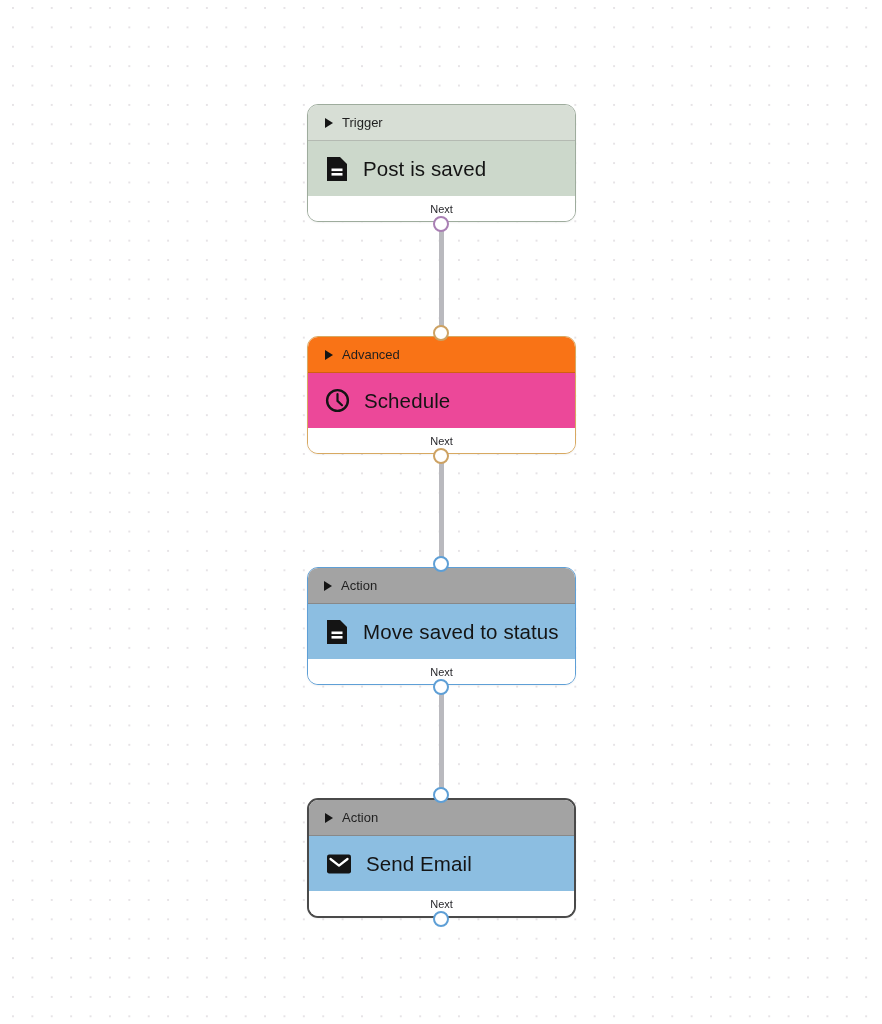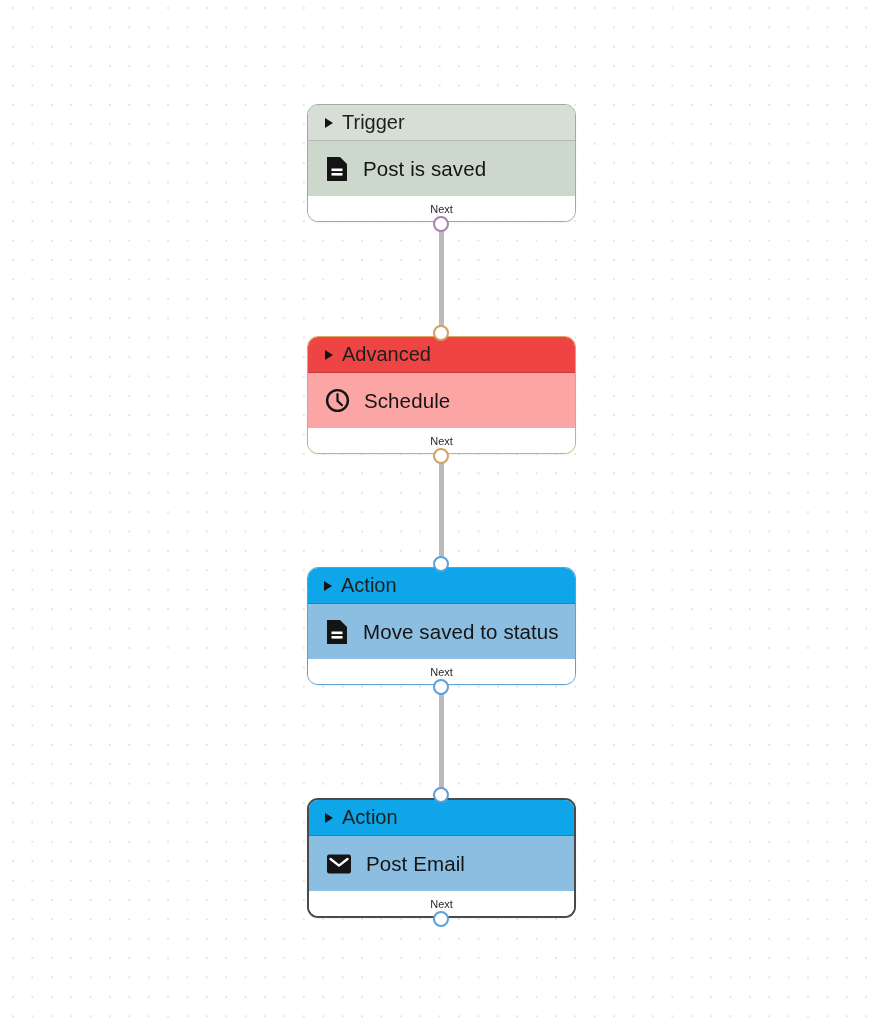--- a/index.html
+++ b/index.html
@@ -44,21 +44,21 @@
   .node.selected {
     border-color: #4a4a4a;
     border-width: 2px;
   }
 
   .node-header {
     height: 36px;
     display: flex;
     align-items: center;
     padding: 0 0 0 17px;
-    font-size: 20px;
+    font-size: 13px;
     color: #1f1f1f;
     border-bottom: 1.3px solid rgba(0,0,0,.16);
   }
   .tri {
     width: 0; height: 0;
     border-left: 8px solid #141414;
     border-top: 5.5px solid transparent;
     border-bottom: 5.5px solid transparent;
     margin-right: 9px;
     flex: none;
@@ -87,25 +87,25 @@
     font-size: 11px;
     color: #29292d;
   }
 
   
   .theme-trigger  { border-color: #9eac9d; }
   .theme-trigger  .node-header { background: #d7ded5; }
   .theme-trigger  .node-body   { background: #ccd8cb; }
 
   .theme-advanced { border-color: #d8a961; }
-  .theme-advanced .node-header { background: #ef4444; }
-  .theme-advanced .node-body   { background: #fca5a5; }
+  .theme-advanced .node-header { background: #f97316; }
+  .theme-advanced .node-body   { background: #ec4899; }
 
   .theme-action   { border-color: #5e9fd6; }
-  .theme-action   .node-header { background: #0ea5e9; padding-left: 16px; }
+  .theme-action   .node-header { background: #a3a3a3; padding-left: 16px; }
   .theme-action   .node-body   { background: #8cbee1; }
 
   
   .port {
     position: absolute;
     width: 16px; height: 16px;
     border-radius: 50%;
     background: #ffffff;
     z-index: 6;
     transform: translate(-50%, -50%);
@@ -192,21 +192,21 @@
       <span class="tri"></span>
       <span>Action</span>
     </div>
     <div class="node-body">
       <span class="icon">
         <svg width="26" height="22" viewBox="0 0 26 22">
           <rect x="1" y="1.5" width="24" height="19" rx="2.2" fill="#141414"></rect>
           <path d="M4.5 6 L13 12.6 L21.5 6" fill="none" stroke="#ffffff" stroke-width="2.3" stroke-linecap="round" stroke-linejoin="round"></path>
         </svg>
       </span>
-      <span class="node-title">Post Email</span>
+      <span class="node-title">Send Email</span>
     </div>
     <div class="node-footer">
       <span>Next</span>
     </div>
   </div>
   <div class="port port-blue" style="left:441px; top:795px;"></div>
   <div class="port port-blue" style="left:441px; top:919px;"></div>
 
 </div>
 

